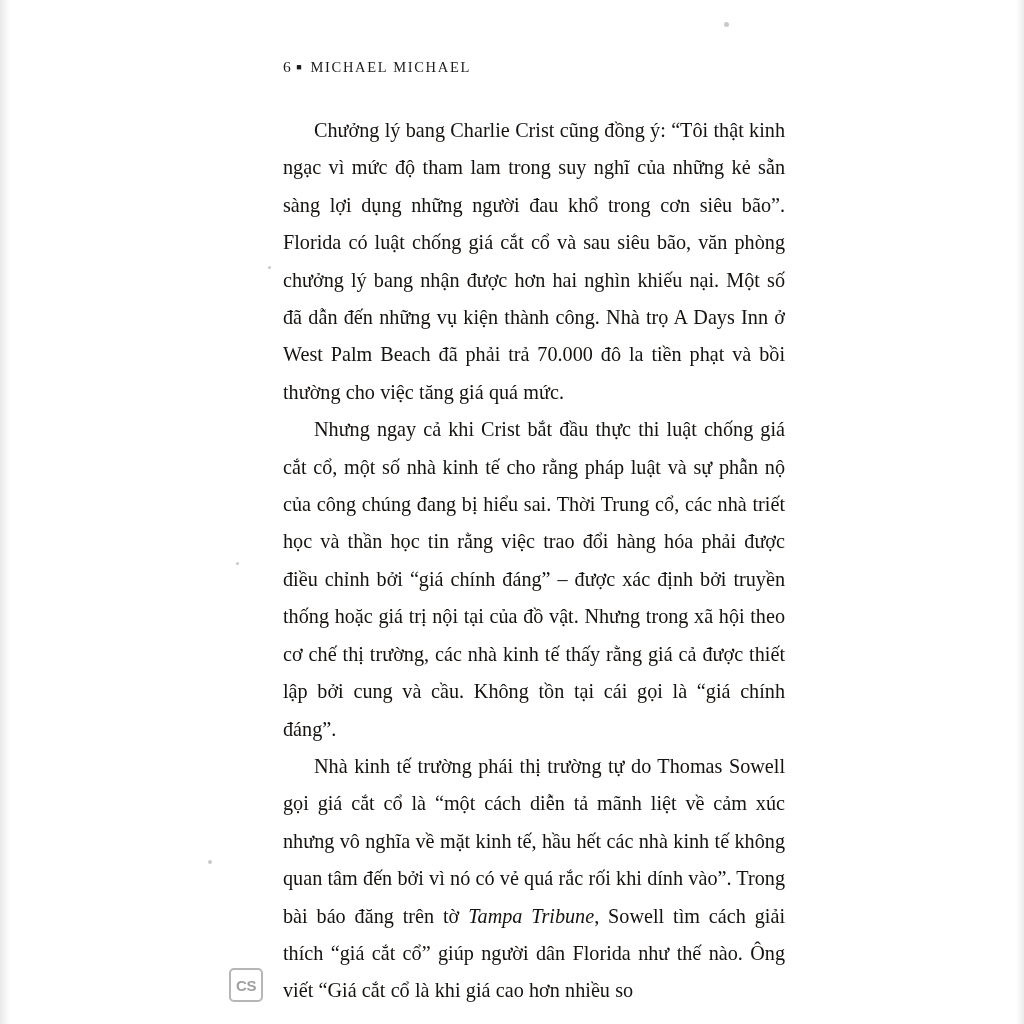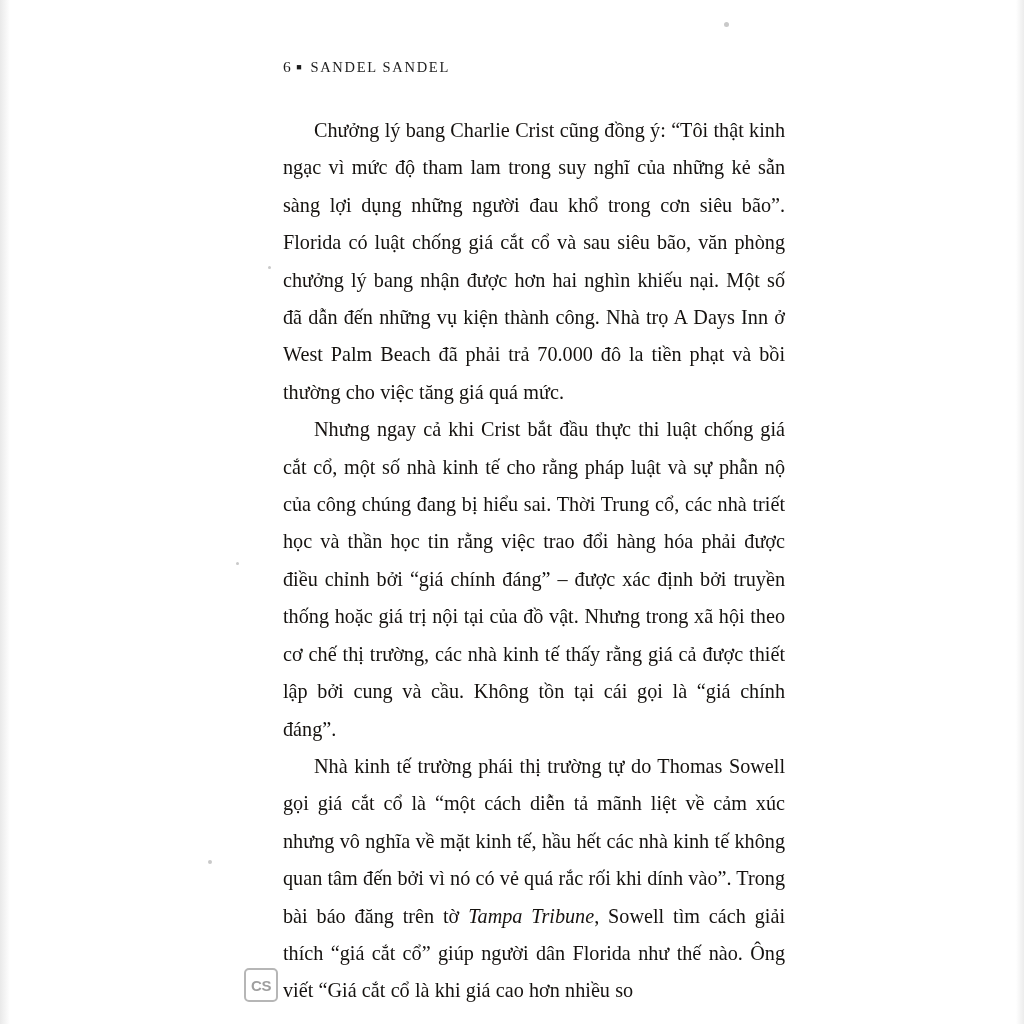--- a/index.html
+++ b/index.html
@@ -94,21 +94,20 @@
     border: 2px solid #b3b3b3;
     border-radius: 5px;
     color: #9a9a9a;
     font-family: "Liberation Sans", sans-serif;
     font-size: 15px;
     font-weight: bold;
     display: flex;
     align-items: center;
     justify-content: center;
     letter-spacing: -0.5px;
-    margin-left: 15px;
   }
   .cs-text {
     font-family: "Liberation Sans", sans-serif;
     font-size: 21px;
     color: #9e9e9e;
     letter-spacing: 0.2px;
   }
   
   .speck {
     position: absolute;
@@ -121,21 +120,21 @@
 <body>
 
 <div class="page">
 
   <div class="speck" style="left:268px;top:266px;width:3px;height:3px;"></div>
   <div class="speck" style="left:236px;top:562px;width:3px;height:3px;"></div>
   <div class="speck" style="left:208px;top:860px;width:4px;height:4px;"></div>
   <div class="speck" style="left:724px;top:22px;width:5px;height:5px;"></div>
 
   <div class="running-head">
-    <span class="folio">6</span><span class="sep">■</span><span>SANDEL SANDEL</span>
+    <span class="folio">6</span><span class="sep">■</span><span>MICHAEL MICHAEL</span>
   </div>
 
   <div class="body-col">
     <p class="indent">Chưởng lý bang Charlie Crist cũng đồng ý: “Tôi thật kinh ngạc vì mức độ tham lam trong suy nghĩ của những kẻ sẵn sàng lợi dụng những người đau khổ trong cơn siêu bão”. Florida có luật chống giá cắt cổ và sau siêu bão, văn phòng chưởng lý bang nhận được hơn hai nghìn khiếu nại. Một số đã dẫn đến những vụ kiện thành công. Nhà trọ A Days Inn ở West Palm Beach đã phải trả 70.000 đô la tiền phạt và bồi thường cho việc tăng giá quá mức.</p>
     <p class="indent">Nhưng ngay cả khi Crist bắt đầu thực thi luật chống giá cắt cổ, một số nhà kinh tế cho rằng pháp luật và sự phẫn nộ của công chúng đang bị hiểu sai. Thời Trung cổ, các nhà triết học và thần học tin rằng việc trao đổi hàng hóa phải được điều chỉnh bởi “giá chính đáng” – được xác định bởi truyền thống hoặc giá trị nội tại của đồ vật. Nhưng trong xã hội theo cơ chế thị trường, các nhà kinh tế thấy rằng giá cả được thiết lập bởi cung và cầu. Không tồn tại cái gọi là “giá chính đáng”.</p>
     <p class="indent"><span>Nhà kinh tế trường phái thị trường tự do Thomas Sowell gọi giá cắt cổ là “một cách diễn tả mãnh liệt về cảm xúc nhưng vô nghĩa về mặt kinh tế, hầu hết các nhà kinh tế không quan tâm đến bởi vì nó có vẻ quá rắc rối khi dính vào”. Trong bài báo đăng trên tờ </span><em>Tampa Tribune</em><span>, Sowell tìm cách giải thích “giá cắt cổ” giúp người dân Florida như thế nào. Ông viết “Giá cắt cổ là khi giá cao hơn nhiều so</span></p>
   </div>
 
   <div class="watermark">
     <div class="cs-badge">CS</div>

